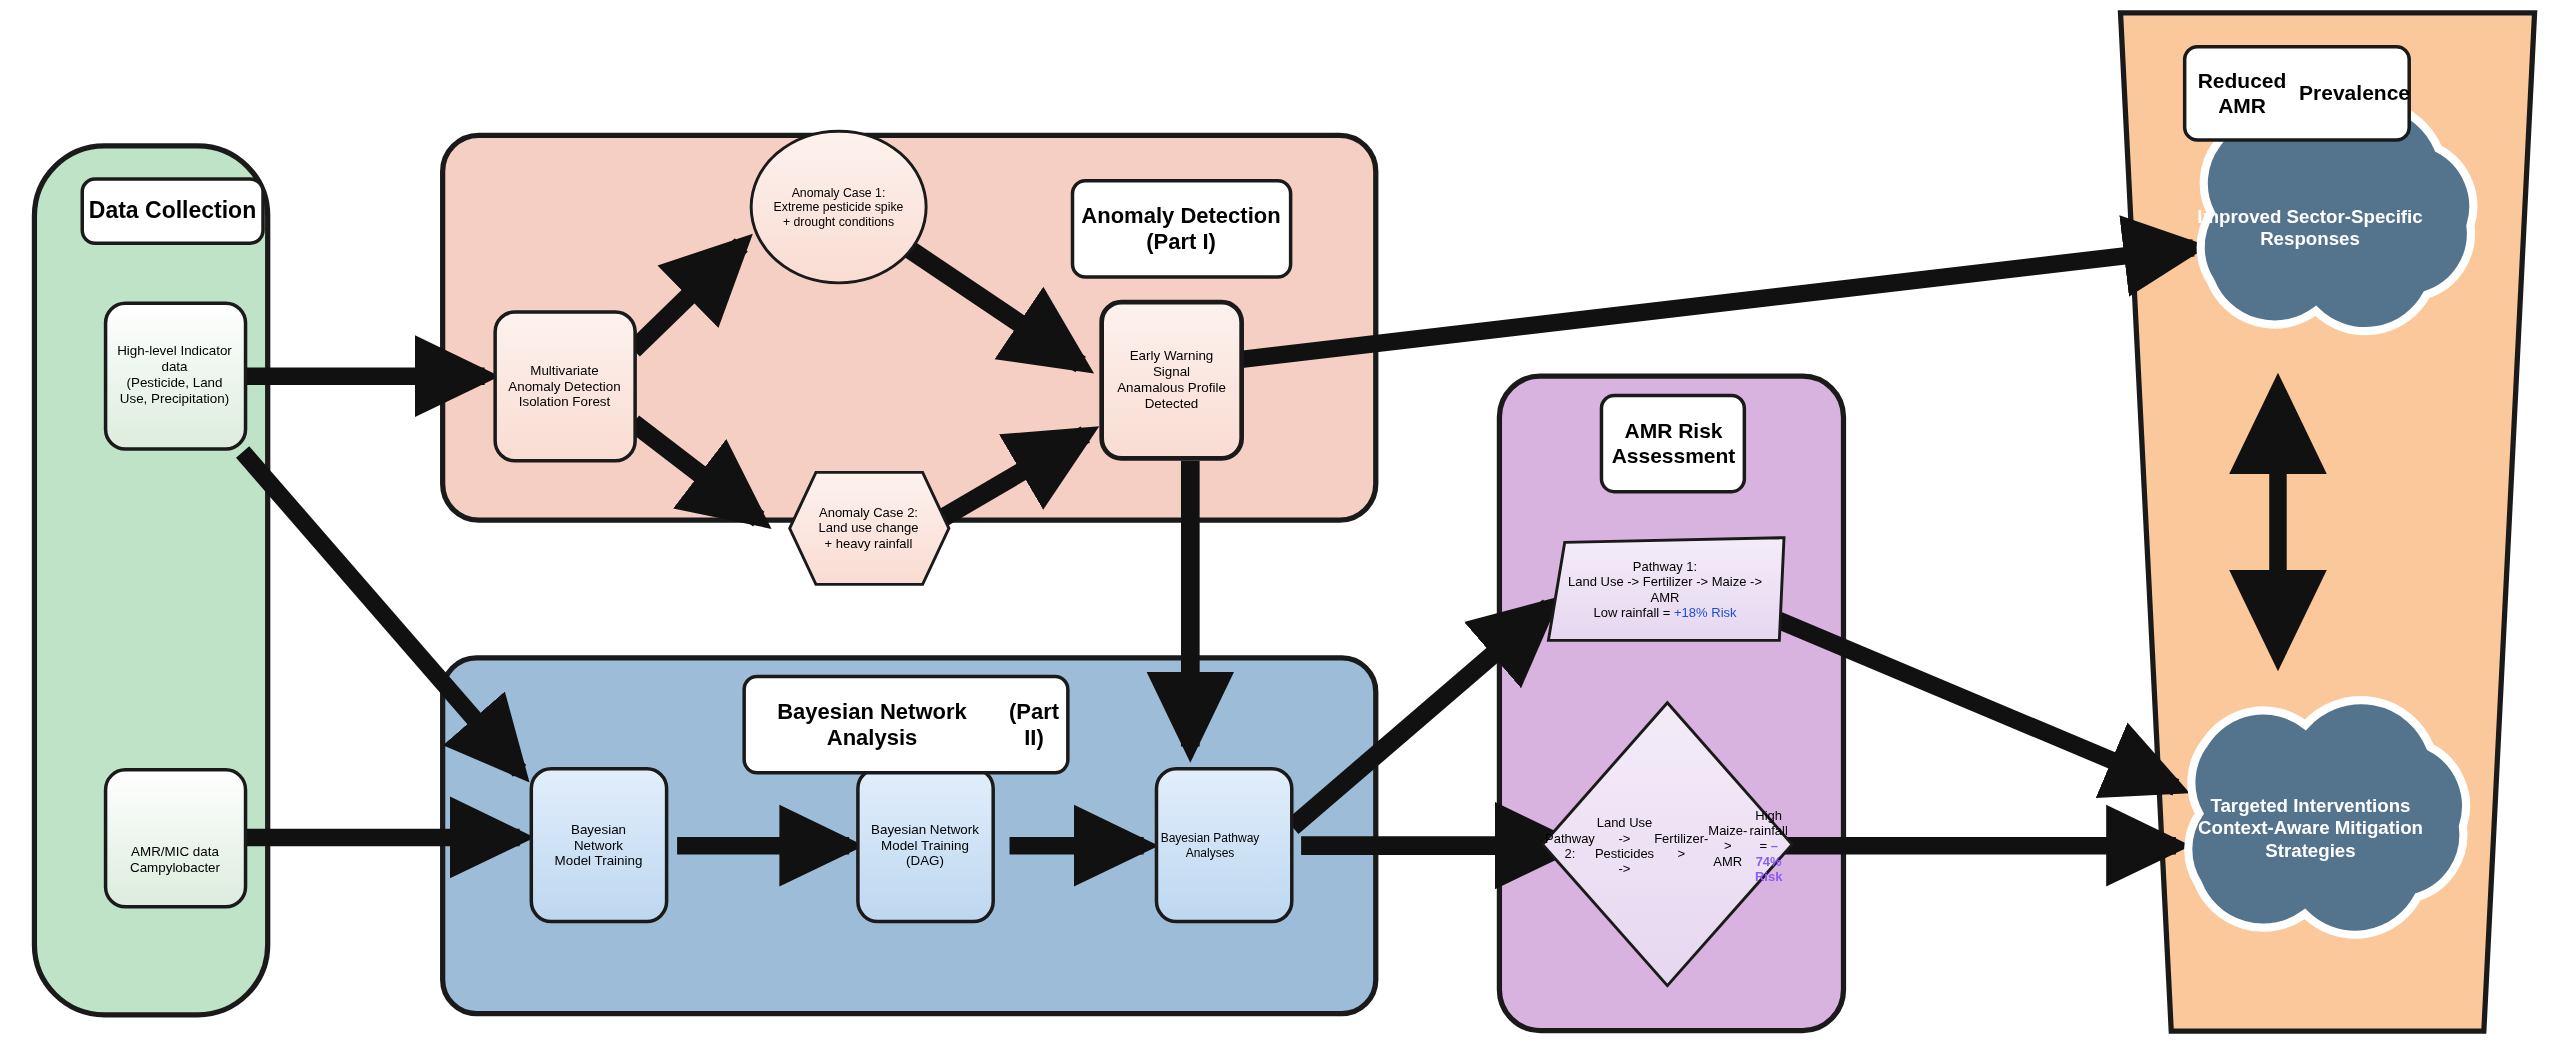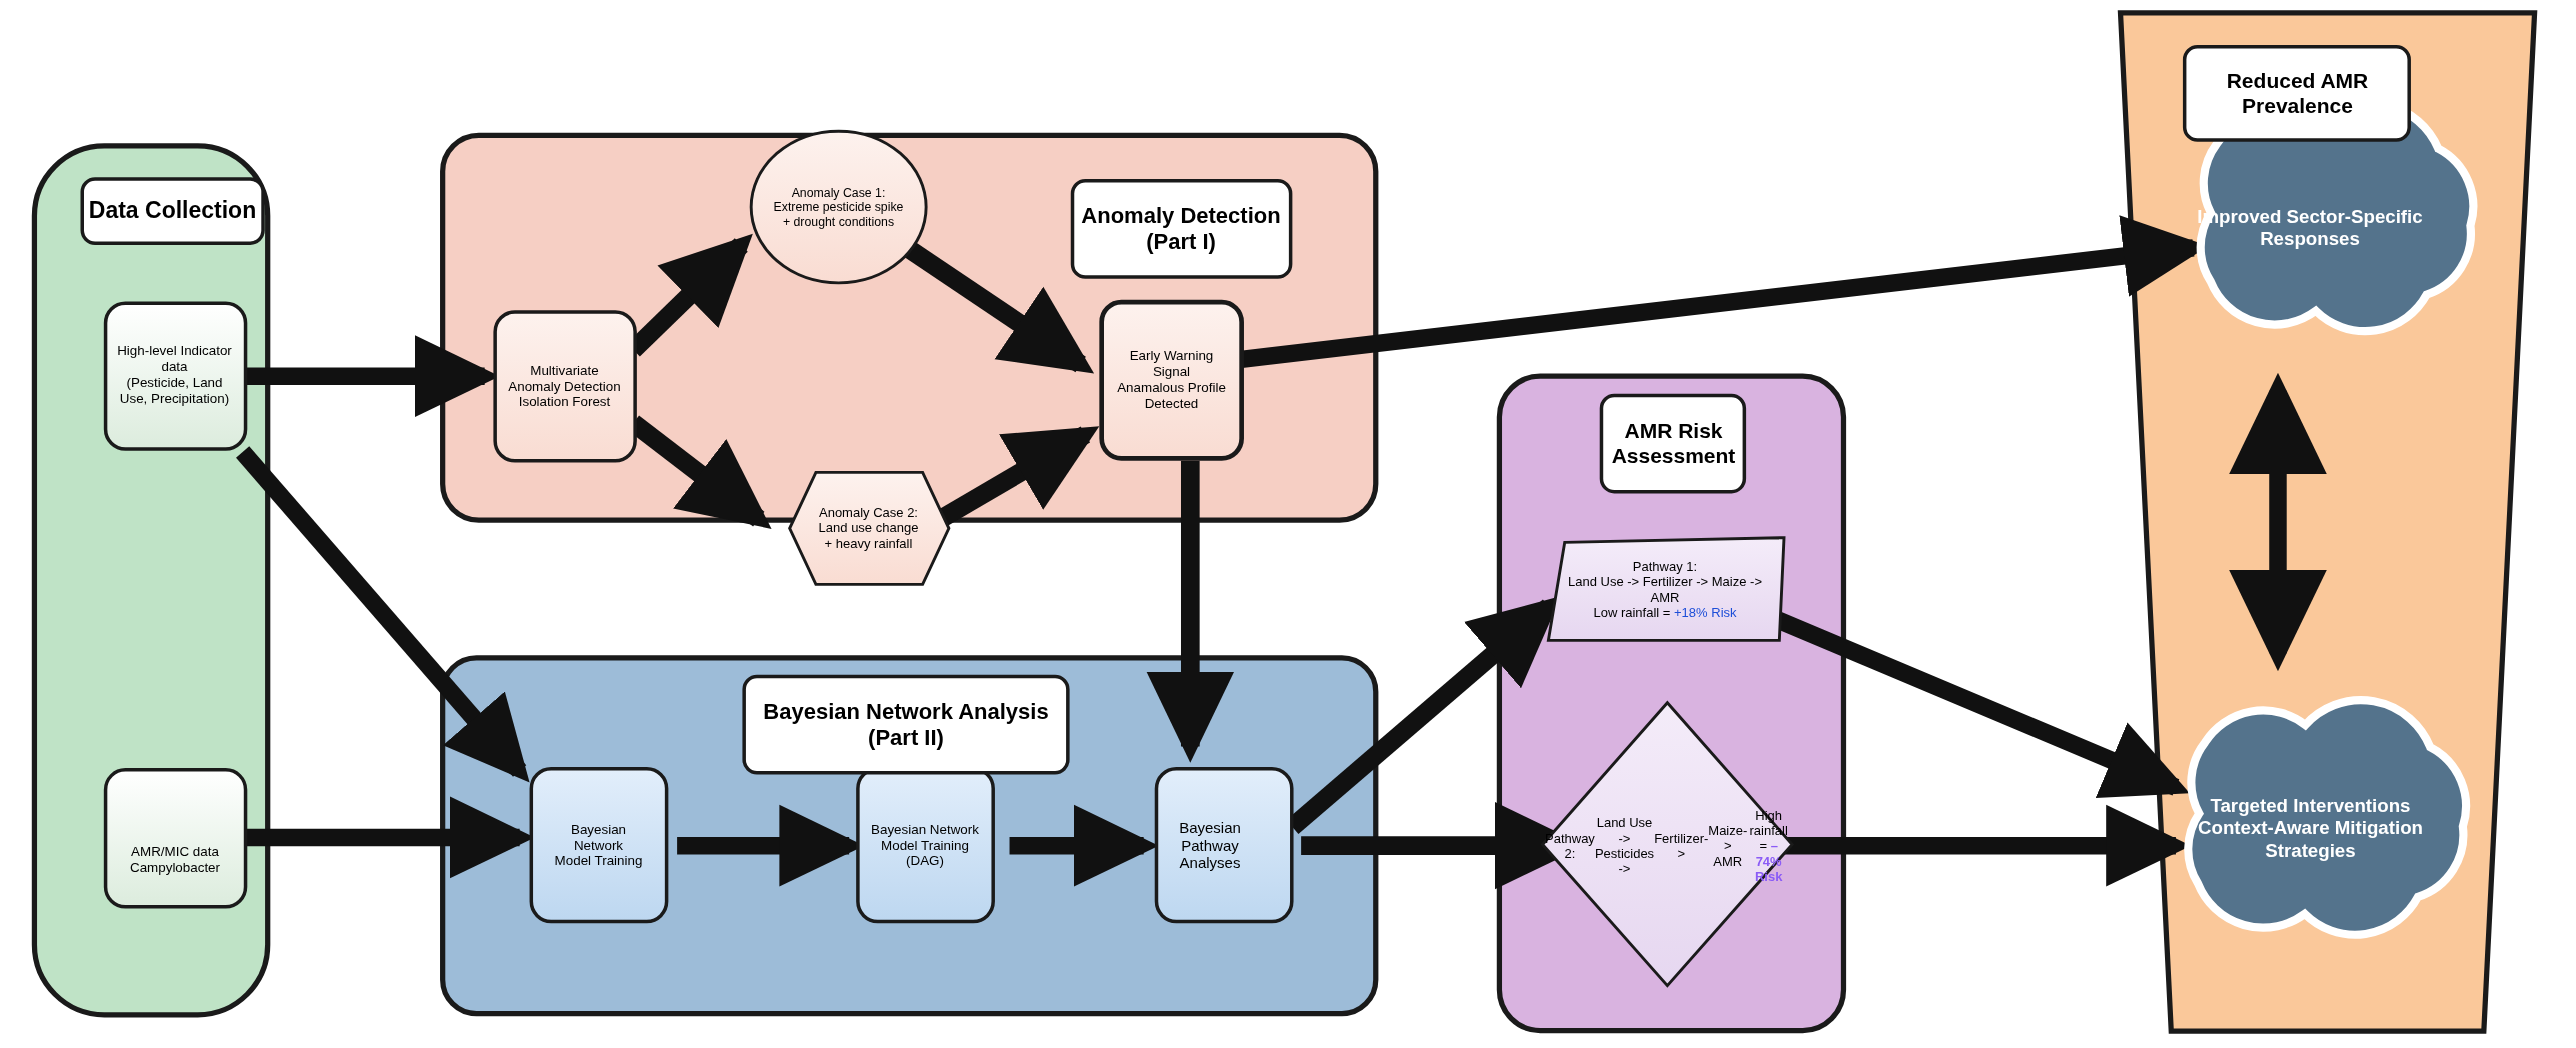--- a/index.html
+++ b/index.html
@@ -150,31 +150,31 @@
   <rect x="3745" y="80" width="385" height="160" rx="22" ry="22" fill="#ffffff" stroke="#1a1a1a" stroke-width="6"></rect>
 </svg>
 
 <div class="nodeText bannerText lbl" style="left:82px;top:179px;width:181px;height:64px;font-size:23px;">Data Collection</div>
 
 <div class="nodeText bannerText" style="left:1072px;top:181px;width:218px;height:96px;font-size:22px;flex-direction:column;">
   <span>Anomaly Detection</span>
   <span>(Part I)</span>
 </div>
 
-<div class="nodeText bannerText" style="left:744px;top:677px;width:324px;height:96px;font-size:22px;flex-direction:column;">
+<div class="nodeText bannerText" style="left:744px;top:677px;width:324px;height:96px;font-size:22px;flex-direction:row;">
   <span>Bayesian Network Analysis</span>
   <span>(Part II)</span>
 </div>
 
 <div class="nodeText bannerText" style="left:1602px;top:396px;width:143px;height:96px;font-size:21px;flex-direction:column;">
   <span>AMR Risk</span>
   <span>Assessment</span>
 </div>
 
-<div class="nodeText bannerText" style="left:2185px;top:47px;width:225px;height:93px;font-size:21px;flex-direction:column;">
+<div class="nodeText bannerText" style="left:2185px;top:47px;width:225px;height:93px;font-size:21px;flex-direction:row;">
   <span>Reduced AMR</span>
   <span>Prevalence</span>
 </div>
 
 <div class="nodeText lbl" style="left:100px;top:303px;width:149px;height:144px;font-size:13.4px;">High-level Indicator
 data
 (Pesticide, Land
 Use, Precipitation)</div>
 
 <div class="nodeText lbl" style="left:105px;top:791px;width:140px;height:137px;font-size:13.4px;">AMR/MIC data
@@ -198,21 +198,21 @@
 Detected</div>
 
 <div class="nodeText lbl" style="left:531px;top:769px;width:135px;height:153px;font-size:13.4px;">Bayesian
 Network
 Model Training</div>
 
 <div class="nodeText lbl" style="left:855px;top:769px;width:140px;height:153px;font-size:13.4px;">Bayesian Network
 Model Training
 (DAG)</div>
 
-<div class="nodeText lbl" style="left:1154px;top:769px;width:112px;height:153px;font-size:15px;">Bayesian Pathway
+<div class="nodeText lbl" style="left:1154px;top:769px;width:112px;height:153px;font-size:12px;">Bayesian Pathway
 Analyses</div>
 
 <div class="nodeText" style="left:1547px;top:538px;width:236px;height:103px;font-size:13px;flex-direction:column;">
   <span>Pathway 1:</span>
   <span>Land Use -&gt; Fertilizer -&gt; Maize -&gt;</span>
   <span>AMR</span>
   <span><span>Low rainfall = </span><span class="riskUp">+18% Risk</span></span>
 </div>
 
 <div class="nodeText" style="left:1545px;top:782px;width:245px;height:128px;font-size:13px;flex-direction:row;">

